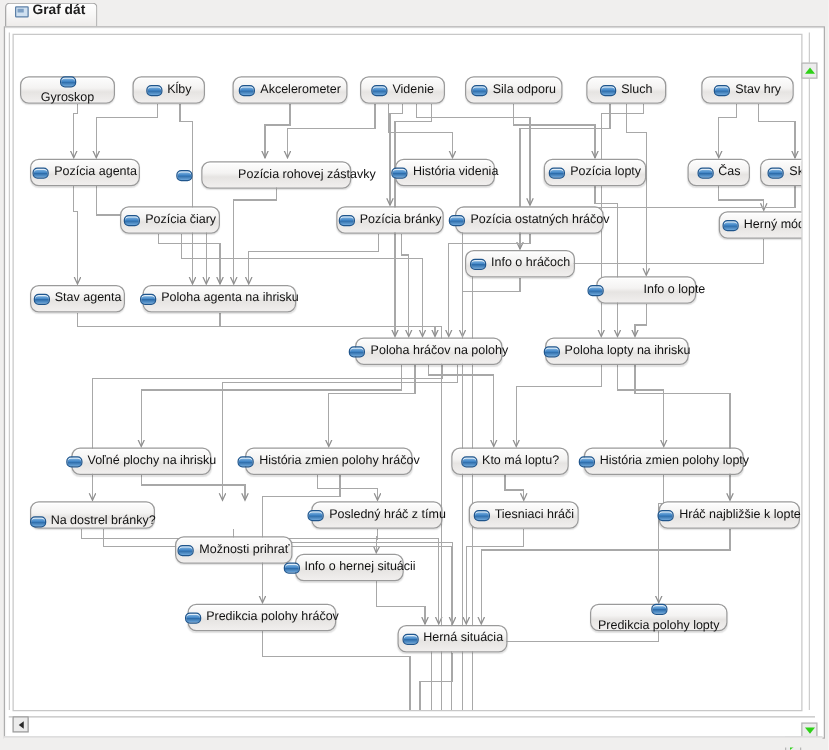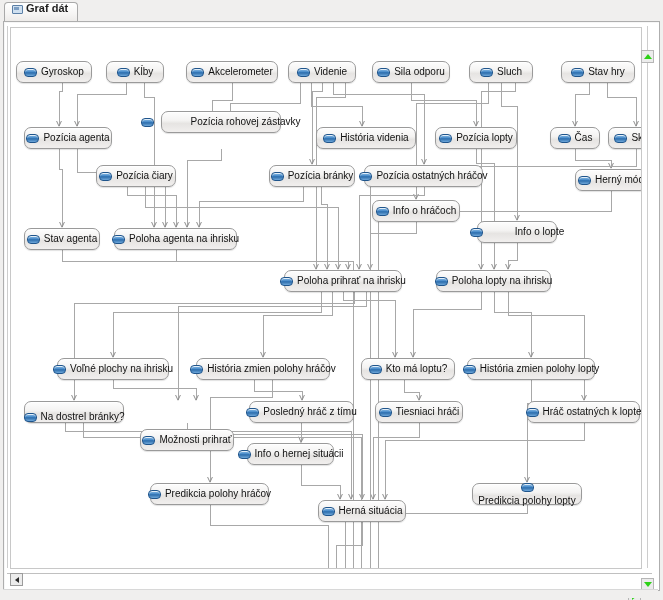--- a/index.html
+++ b/index.html
@@ -189,21 +189,21 @@
               <path d="M573,395 L573,412 L374,412 L374,471" marker-end="url(#ah)"></path>
               <path d="M199,477 L199,497 L317,497 L317,551" marker-end="url(#ah)"></path>
               <path d="M351,494 L351,517 L325,517 L325,551" marker-end="url(#ah)"></path>
               <path d="M516,477 L516,485 L334,485 L334,551" marker-end="url(#ah)"></path>
               <path d="M51,222 L51,233 L342,233 L342,551" marker-end="url(#ah)"></path>
               <path d="M72,395 L72,409 L350,409 L350,551" marker-end="url(#ah)"></path>
               <path d="M625,121 L625,138 L359,138 L359,551" marker-end="url(#ah)"></path>
               <path d="M600,163 L600,183 L367,183 L367,551" marker-end="url(#ah)"></path>
             </g>
         </svg>
-      <div class="node" style="left: 5px; top: 33px; width: 76px;">
+      <div class="node" style="left: 5px; top: 33px; width: 76px; flex-direction: column;">
             <span class="nicon"></span>
             <span>Gyroskop</span>
           </div>
           <div class="node" style="left: 95px; top: 33px; width: 58px;">
             <span class="nicon"></span>
             <span>Kĺby</span>
           </div>
           <div class="node" style="left: 175px; top: 33px; width: 92px;">
             <span class="nicon"></span>
             <span>Akcelerometer</span>
@@ -221,25 +221,25 @@
             <span>Sluch</span>
           </div>
           <div class="node" style="left: 550px; top: 33px; width: 74px;">
             <span class="nicon"></span>
             <span>Stav hry</span>
           </div>
           <div class="node" style="left: 13px; top: 99px; width: 88px;">
             <span class="nicon"></span>
             <span>Pozícia agenta</span>
           </div>
-          <div class="node" style="left: 150px; top: 83px; width: 120px; gap: 36px;">
+          <div class="node" style="left: 150px; top: 101px; width: 120px; gap: 36px;">
             <span class="nicon"></span>
             <span>Pozícia rohovej zástavky</span>
           </div>
-          <div class="node" style="left: 305px; top: 99px; width: 100px;">
+          <div class="node" style="left: 305px; top: 99px; width: 80px;">
             <span class="nicon"></span>
             <span>História videnia</span>
           </div>
           <div class="node" style="left: 424px; top: 99px; width: 82px;">
             <span class="nicon"></span>
             <span>Pozícia lopty</span>
           </div>
           <div class="node" style="left: 539px; top: 99px; width: 50px;">
             <span class="nicon"></span>
             <span>Čas</span>
@@ -275,21 +275,21 @@
           <div class="node" style="left: 361px; top: 172px; width: 88px;">
             <span class="nicon"></span>
             <span>Info o hráčoch</span>
           </div>
           <div class="node" style="left: 466px; top: 193px; width: 80px; gap: 32px;">
             <span class="nicon"></span>
             <span>Info o lopte</span>
           </div>
           <div class="node" style="left: 273px; top: 242px; width: 118px;">
             <span class="nicon"></span>
-            <span>Poloha prihrať na ihrisku</span>
+            <span>Poloha hráčov na polohy</span>
           </div>
           <div class="node" style="left: 425px; top: 242px; width: 115px;">
             <span class="nicon"></span>
             <span>Poloha lopty na ihrisku</span>
           </div>
           <div class="node" style="left: 46px; top: 330px; width: 112px;">
             <span class="nicon"></span>
             <span>Voľné plochy na ihrisku</span>
           </div>
           <div class="node" style="left: 185px; top: 330px; width: 134px;">
@@ -315,23 +315,23 @@
           <div class="node" style="left: 238px; top: 373px; width: 105px;">
             <span class="nicon"></span>
             <span>Posledný hráč z tímu</span>
           </div>
           <div class="node" style="left: 364px; top: 373px; width: 88px;">
             <span class="nicon"></span>
             <span>Tiesniaci hráči</span>
           </div>
           <div class="node" style="left: 516px; top: 373px; width: 113px;">
             <span class="nicon"></span>
-            <span>Hráč ostatných k lopte</span>
-          </div>
-          <div class="node" style="left: 236px; top: 415px; width: 87px;">
+            <span>Hráč najbližšie k lopte</span>
+          </div>
+          <div class="node" style="left: 225px; top: 415px; width: 87px;">
             <span class="nicon"></span>
             <span>Info o hernej situácii</span>
           </div>
           <div class="node" style="left: 139px; top: 455px; width: 119px;">
             <span class="nicon"></span>
             <span>Predikcia polohy hráčov</span>
           </div>
           <div class="node" style="left: 307px; top: 472px; width: 88px;">
             <span class="nicon"></span>
             <span>Herná situácia</span>

